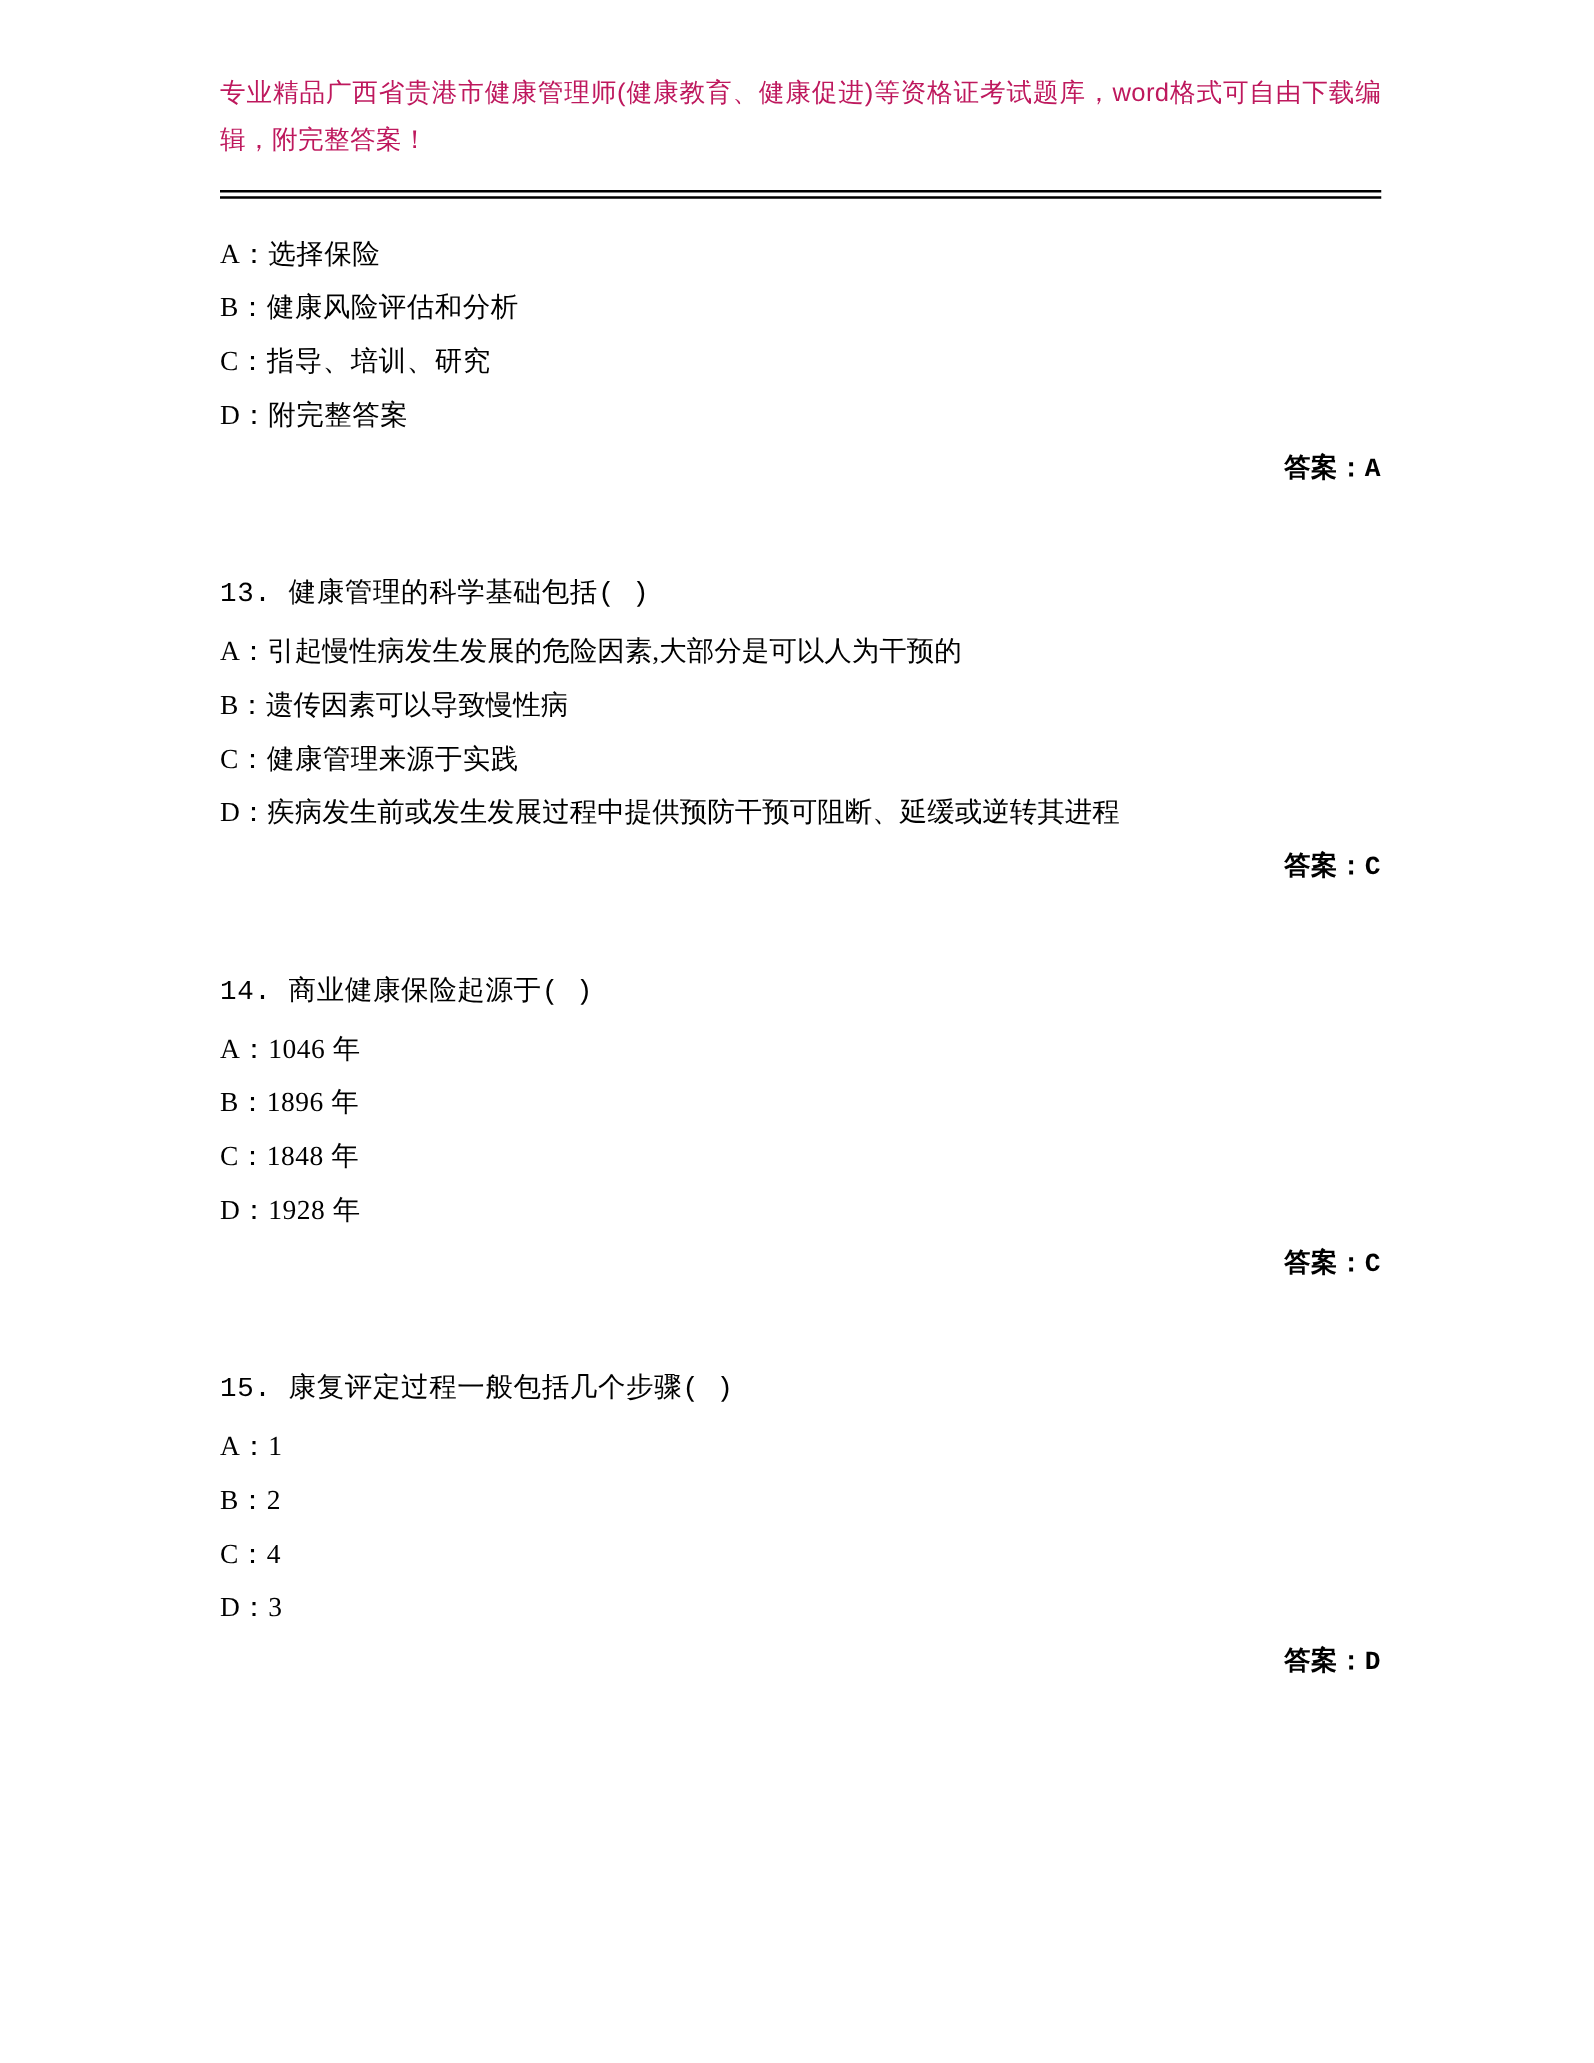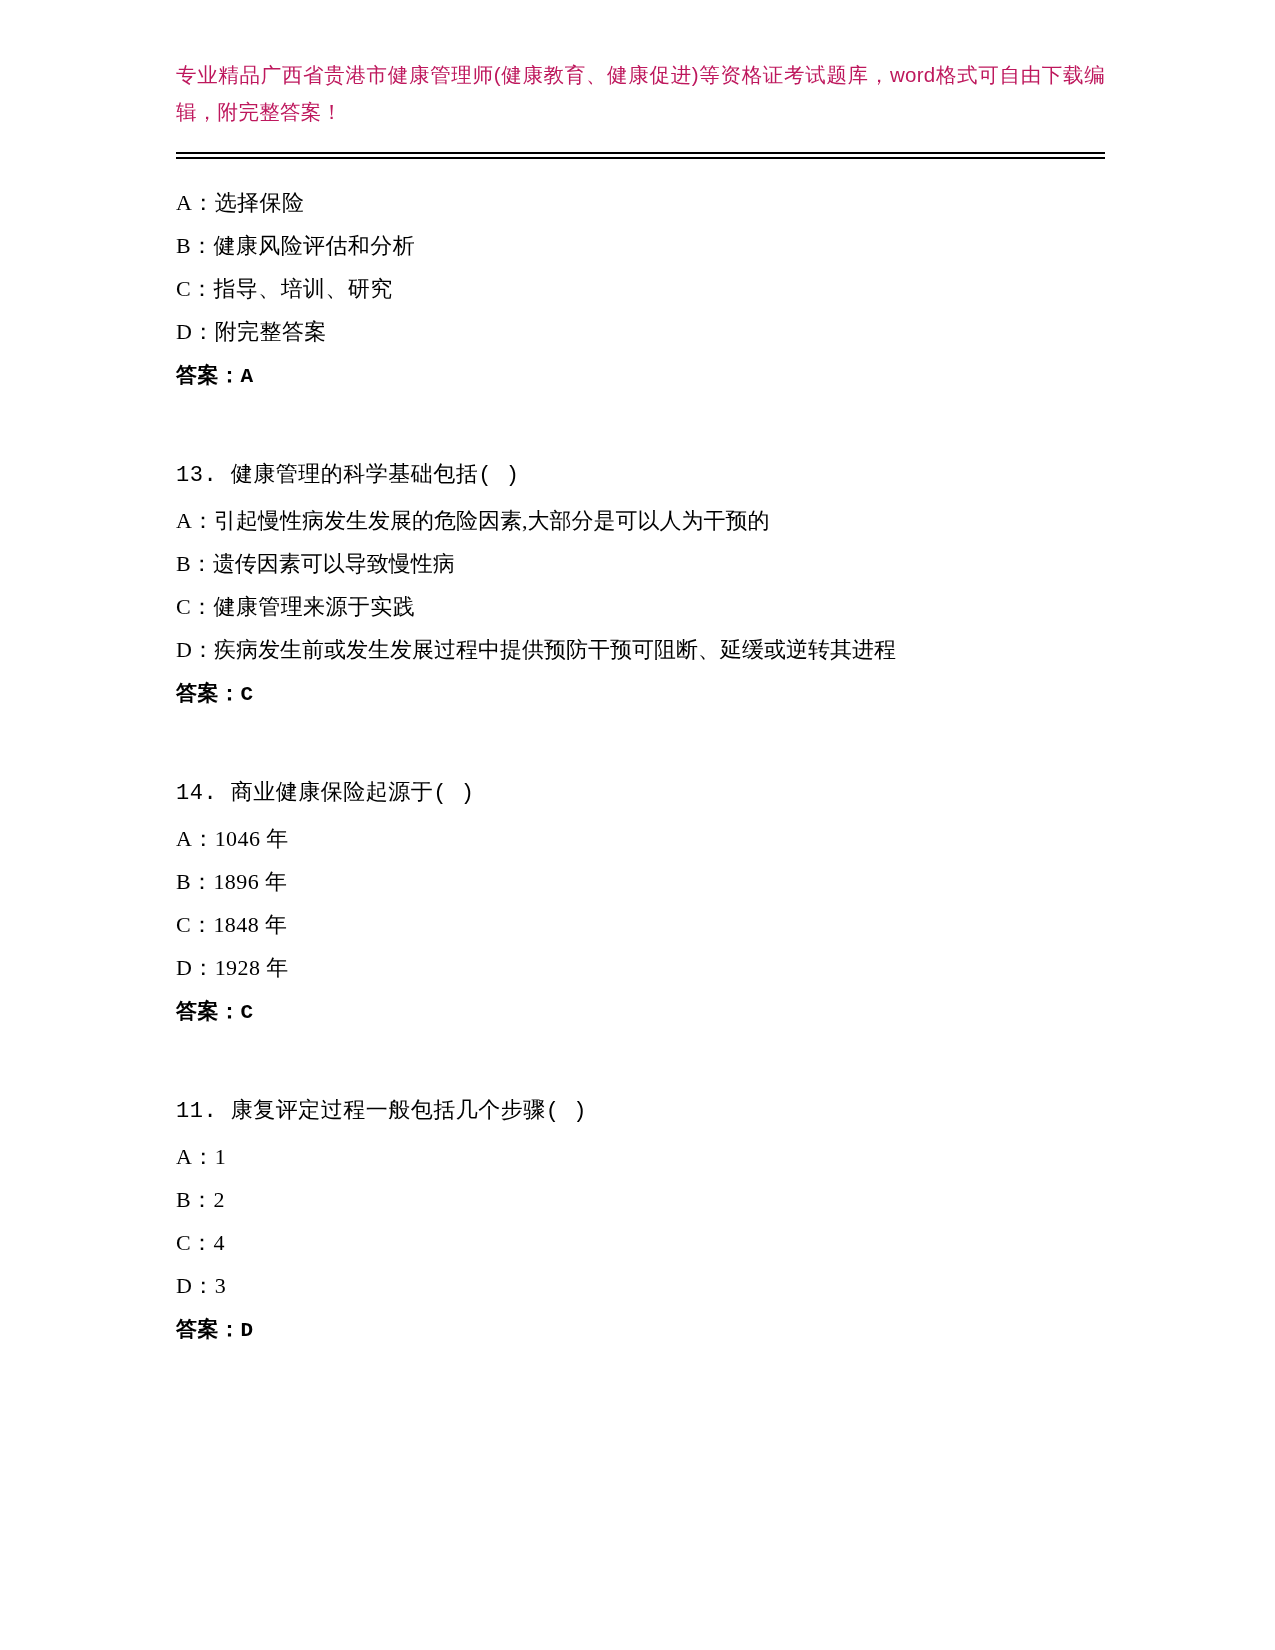--- a/index.html
+++ b/index.html
@@ -65,20 +65,21 @@
   .opt-narrow {
     letter-spacing: 0px;
   }
   .ans {
     font-family: "Liberation Sans", sans-serif;
     font-size: 21px;
     line-height: 43px;
     font-weight: bold;
     letter-spacing: 0.5px;
     margin: 0;
+    text-align: right;
   }
   .ans .ans-letter {
     font-family: "Liberation Mono", monospace;
     font-weight: bold;
   }
 </style>
 </head>
 <body>
 
 <div class="page">
@@ -109,21 +110,21 @@
     <div class="q-block">
       <p class="q-stem">14. 商业健康保险起源于(    )</p>
       <p class="opt">A：1046 年</p>
       <p class="opt">B：1896 年</p>
       <p class="opt">C：1848 年</p>
       <p class="opt">D：1928 年</p>
       <p class="ans"><span>答案：</span><span class="ans-letter">C</span></p>
     </div>
 
     <div class="q-block">
-      <p class="q-stem">11. 康复评定过程一般包括几个步骤(    )</p>
+      <p class="q-stem">15. 康复评定过程一般包括几个步骤(    )</p>
       <p class="opt">A：1</p>
       <p class="opt">B：2</p>
       <p class="opt">C：4</p>
       <p class="opt">D：3</p>
       <p class="ans"><span>答案：</span><span class="ans-letter">D</span></p>
     </div>
 
   </div>
 </div>
 

